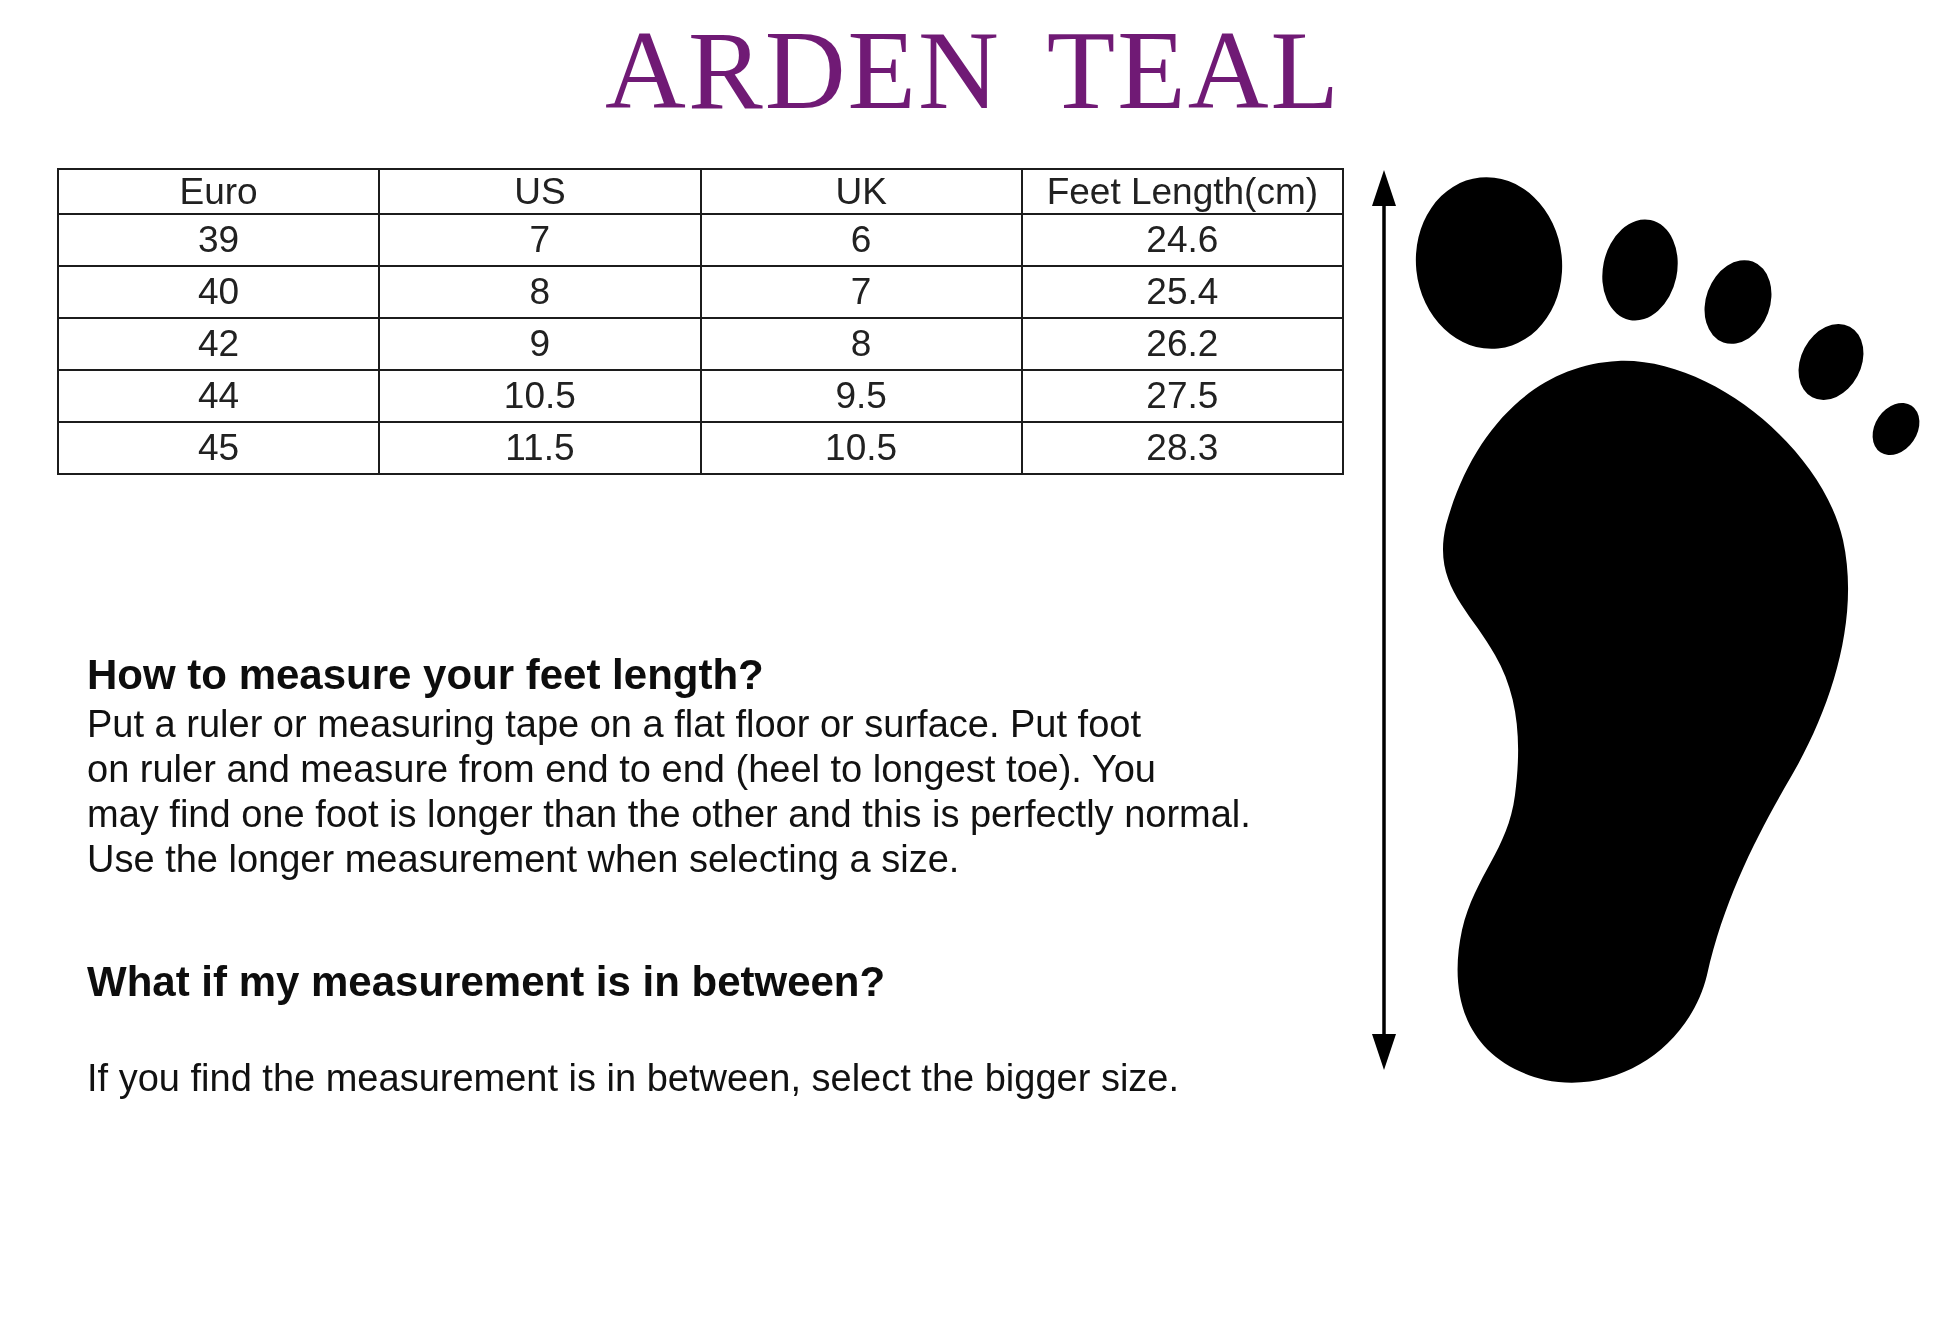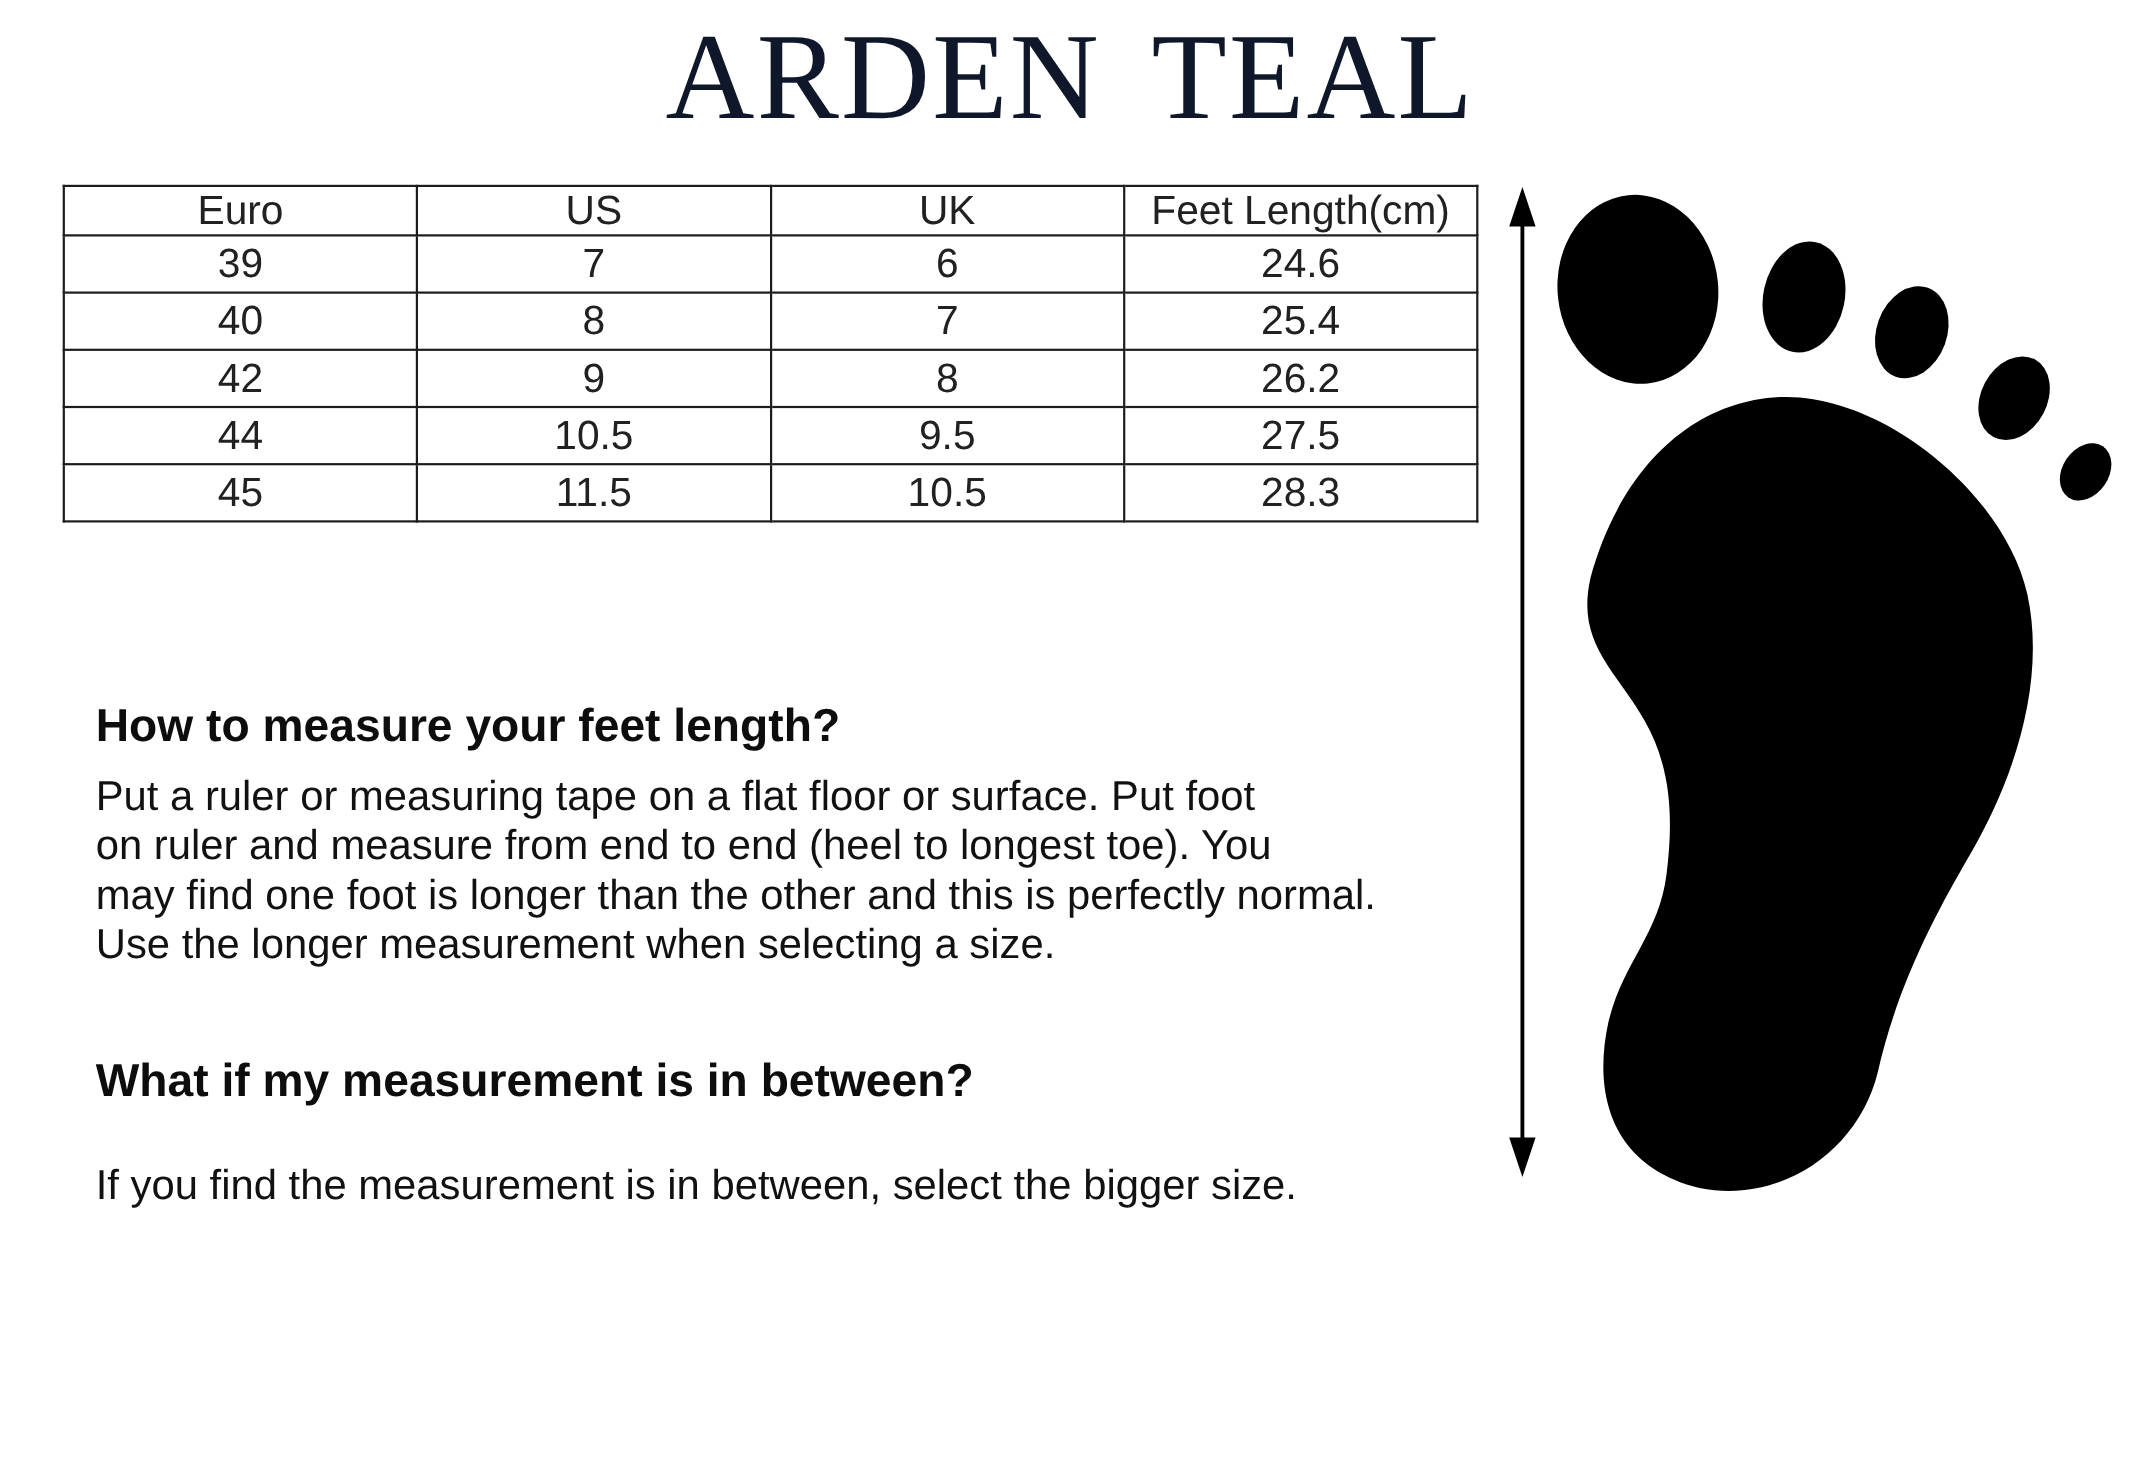--- a/index.html
+++ b/index.html
@@ -50,21 +50,21 @@
   .section-heading {
     position: absolute;
     left: 87px;
     margin: 0;
     font-size: 42px;
     line-height: 48px;
     font-weight: 700;
     color: #0d0d0d;
     white-space: nowrap;
   }
-  #heading-measure { top: 636px; }
+  #heading-measure { top: 651px; }
   #heading-between { top: 958px; }
 
   .section-body {
     position: absolute;
     left: 87px;
     margin: 0;
     width: 1420px;
     font-size: 38px;
     line-height: 45px;
     color: #111111;
@@ -75,21 +75,21 @@
 
   .foot-figure {
     position: absolute;
     left: 1360px; top: 130px;
     width: 586px; height: 980px;
   }
 </style>
 </head>
 <body>
 
-<div class="brand-title" style="color: #0f172a;">ARDEN TEAL</div>
+<div class="brand-title" style="color: #701a75;">ARDEN TEAL</div>
 
 <table class="size-table">
   <thead>
     <tr>
         <th>Euro</th>
         <th>US</th>
         <th>UK</th>
         <th>Feet Length(cm)</th>
       </tr>
   </thead>

